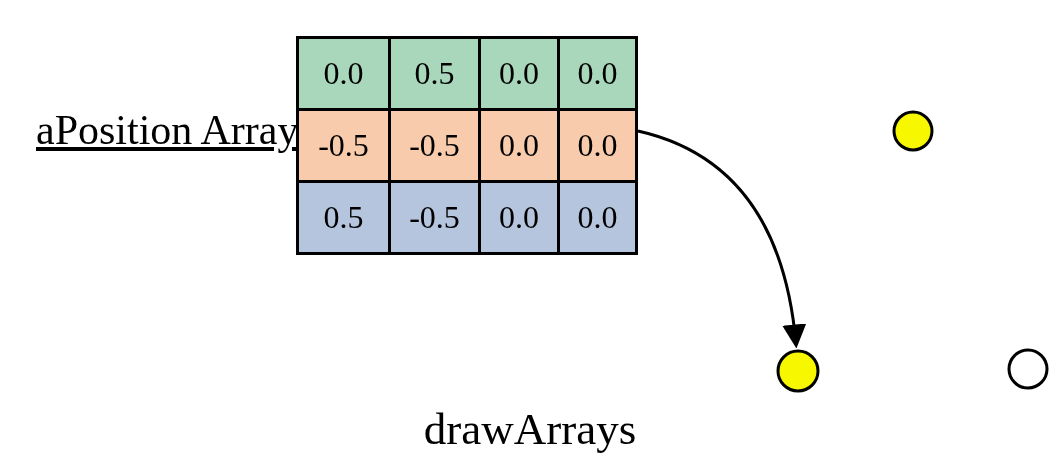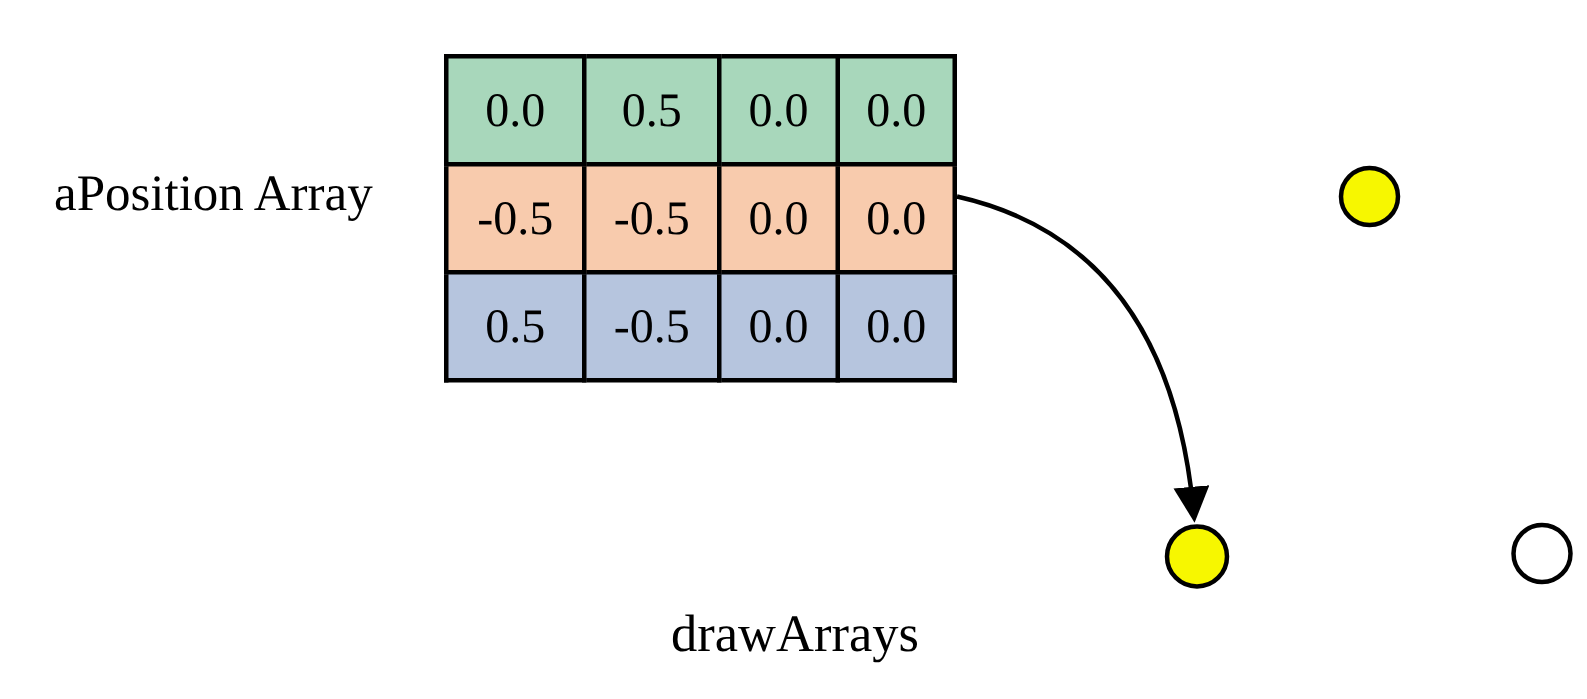--- a/index.html
+++ b/index.html
@@ -9,23 +9,24 @@
     height: 466px;
     background: #ffffff;
     font-family: "Liberation Serif", serif;
     color: #000000;
     overflow: hidden;
   }
   .aposition-label {
     position: absolute;
     left: 36px;
     top: 110px;
-    font-size: 34px;
+    font-size: 42px;
     line-height: 40px;
     white-space: nowrap;
+    text-decoration: underline;
   }
   .array-table {
     position: absolute;
     left: 296px;
     top: 20px;
     border-collapse: collapse;
     table-layout: fixed;
     margin-top: 16px;
   }
   .array-table td {
@@ -46,21 +47,21 @@
     top: 0;
     width: 1058px;
     height: 466px;
   }
   .draw-caption {
     position: absolute;
     left: 410px;
     top: 403px;
     width: 240px;
     text-align: center;
-    font-size: 35px;
+    font-size: 45px;
     white-space: nowrap;
   }
 </style>
 </head>
 <body>
 
 <div class="canvas">
 
   <div class="aposition-label">aPosition Array</div>
 

